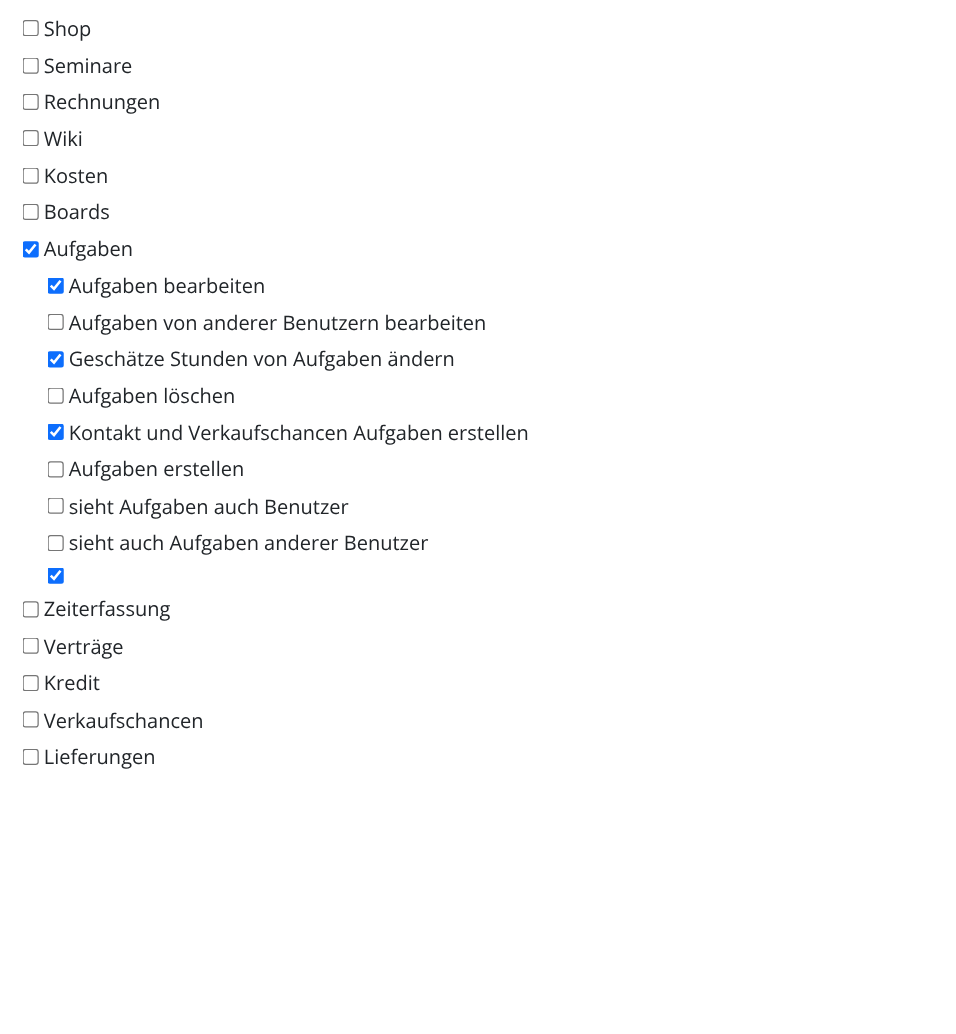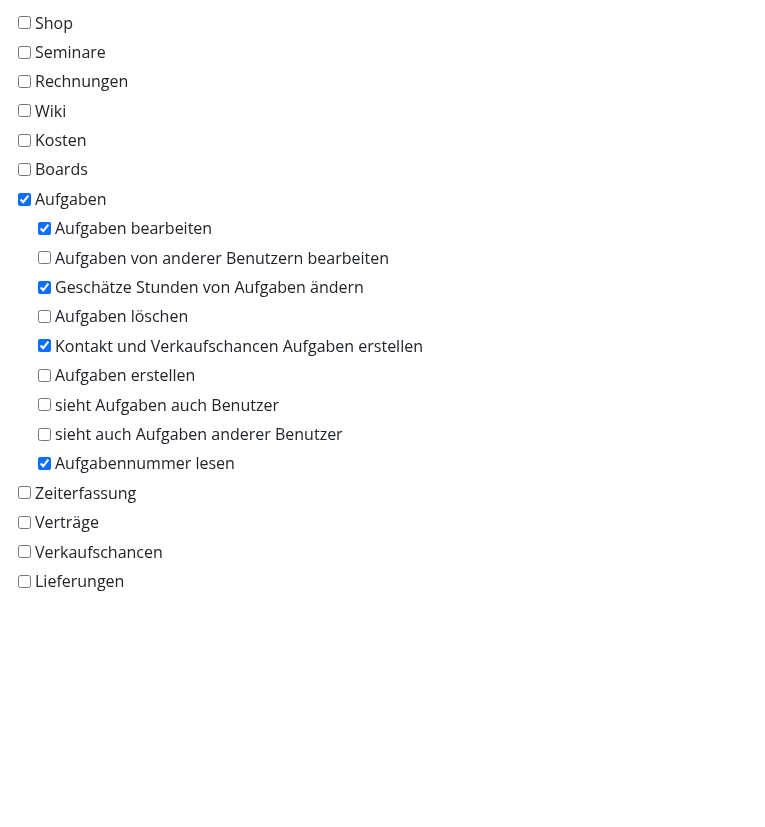--- a/index.html
+++ b/index.html
@@ -121,40 +121,45 @@
         </li>
         <li>
           <div class="item">
             <input type="checkbox" style="">
             <span class="label">sieht auch Aufgaben anderer Benutzer</span>
           </div>
         </li>
         <li>
           <div class="item">
             <input type="checkbox" checked="" style="">
-            <span class="label">Aufgabennummer lesen</span>
           </div>
         </li>
       </ul>
     </li>
     <li>
       <div class="item">
         <input type="checkbox" style="">
         <span class="label">Zeiterfassung</span>
       </div>
     </li>
     <li>
       <div class="item">
         <input type="checkbox" style="">
         <span class="label">Verträge</span>
       </div>
     </li>
     <li>
       <div class="item">
         <input type="checkbox" style="">
+        <span class="label">Kredit</span>
+      </div>
+    </li>
+    <li>
+      <div class="item">
+        <input type="checkbox" style="">
         <span class="label">Verkaufschancen</span>
       </div>
     </li>
     <li>
       <div class="item">
         <input type="checkbox" style="">
         <span class="label">Lieferungen</span>
       </div>
     </li>
   </ul>

